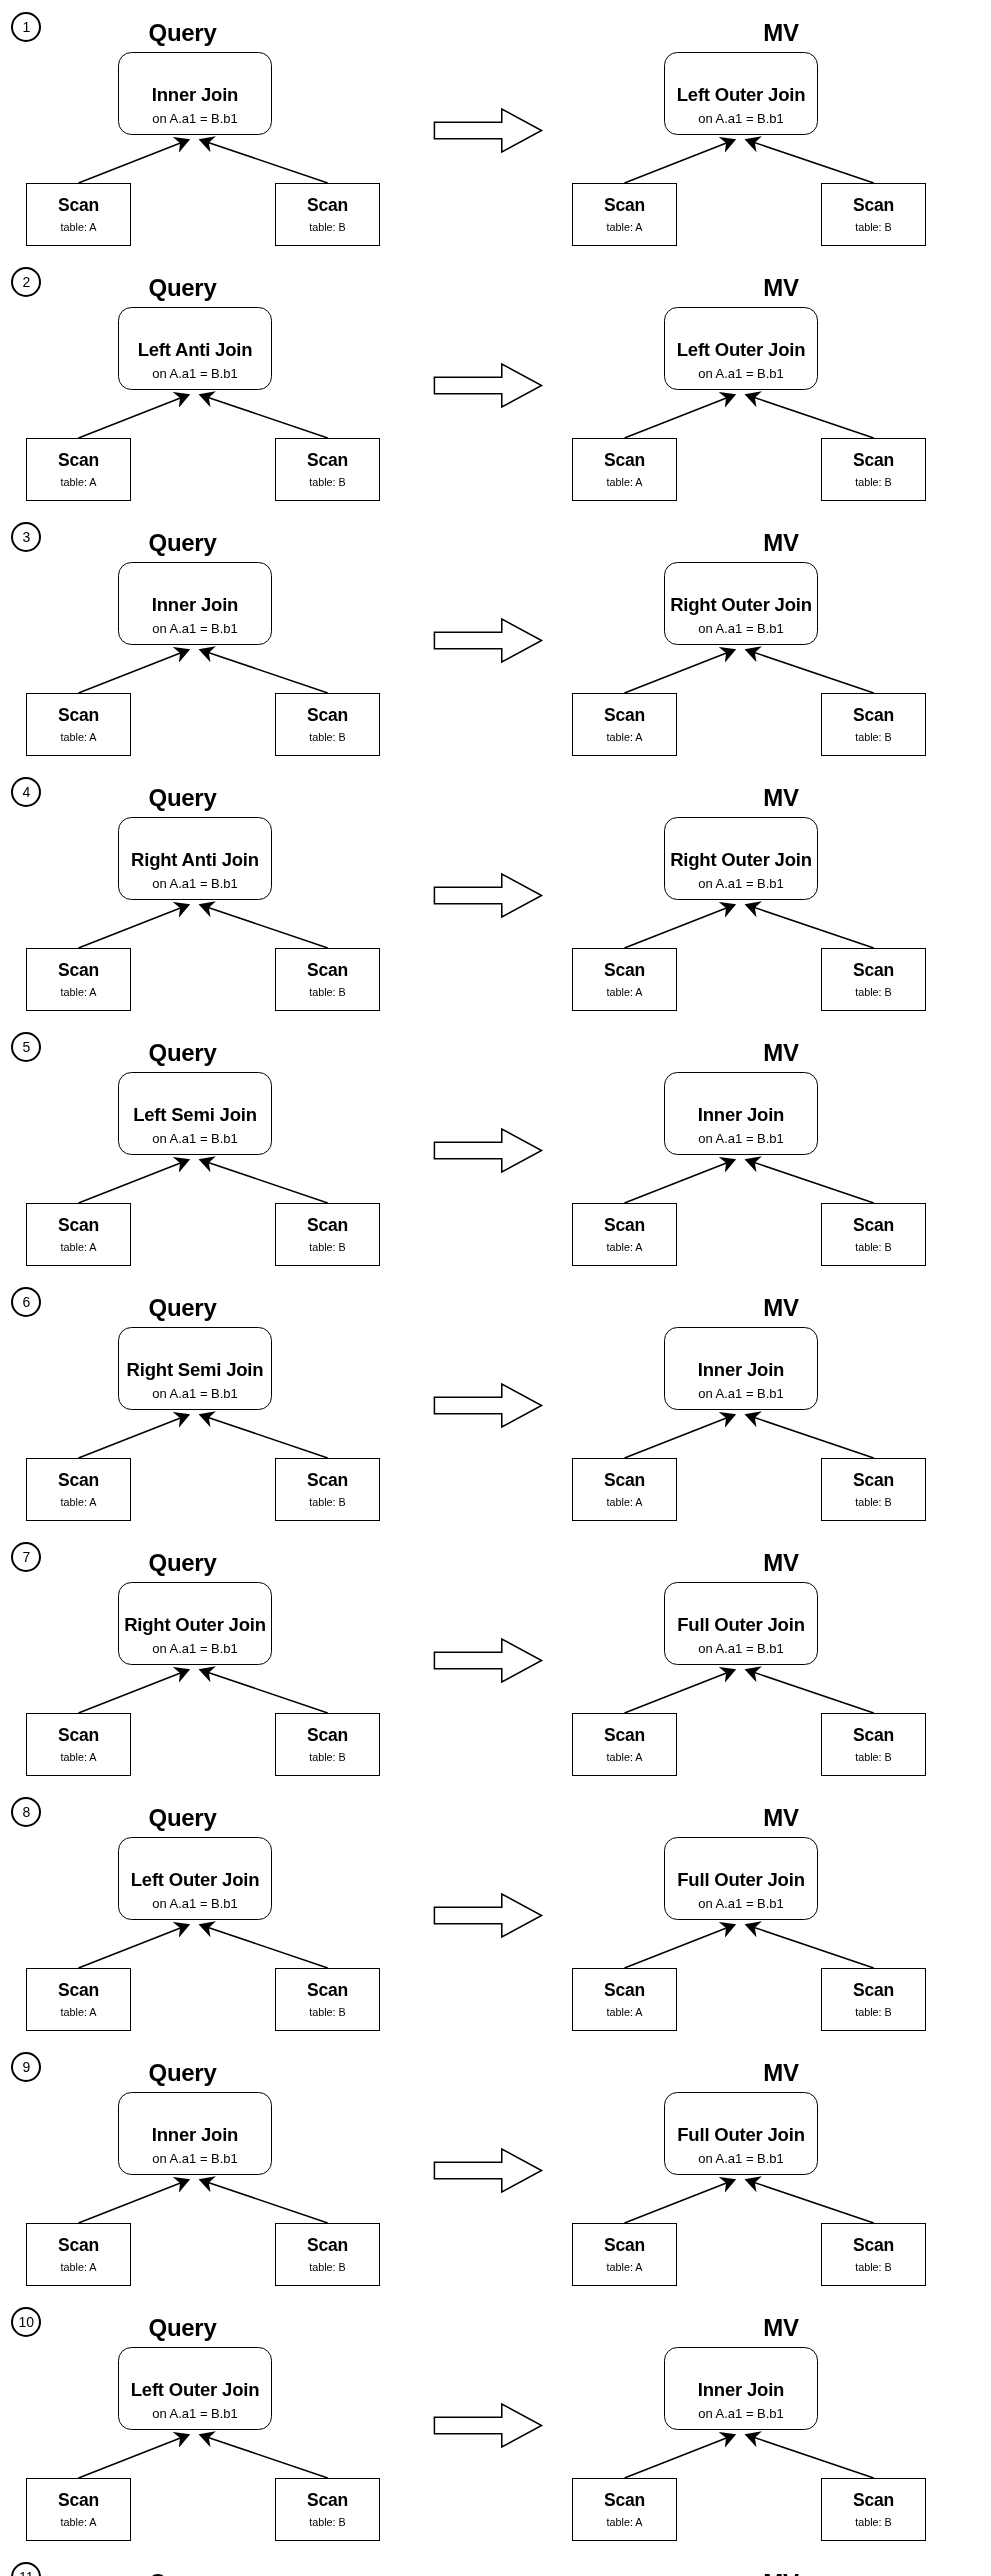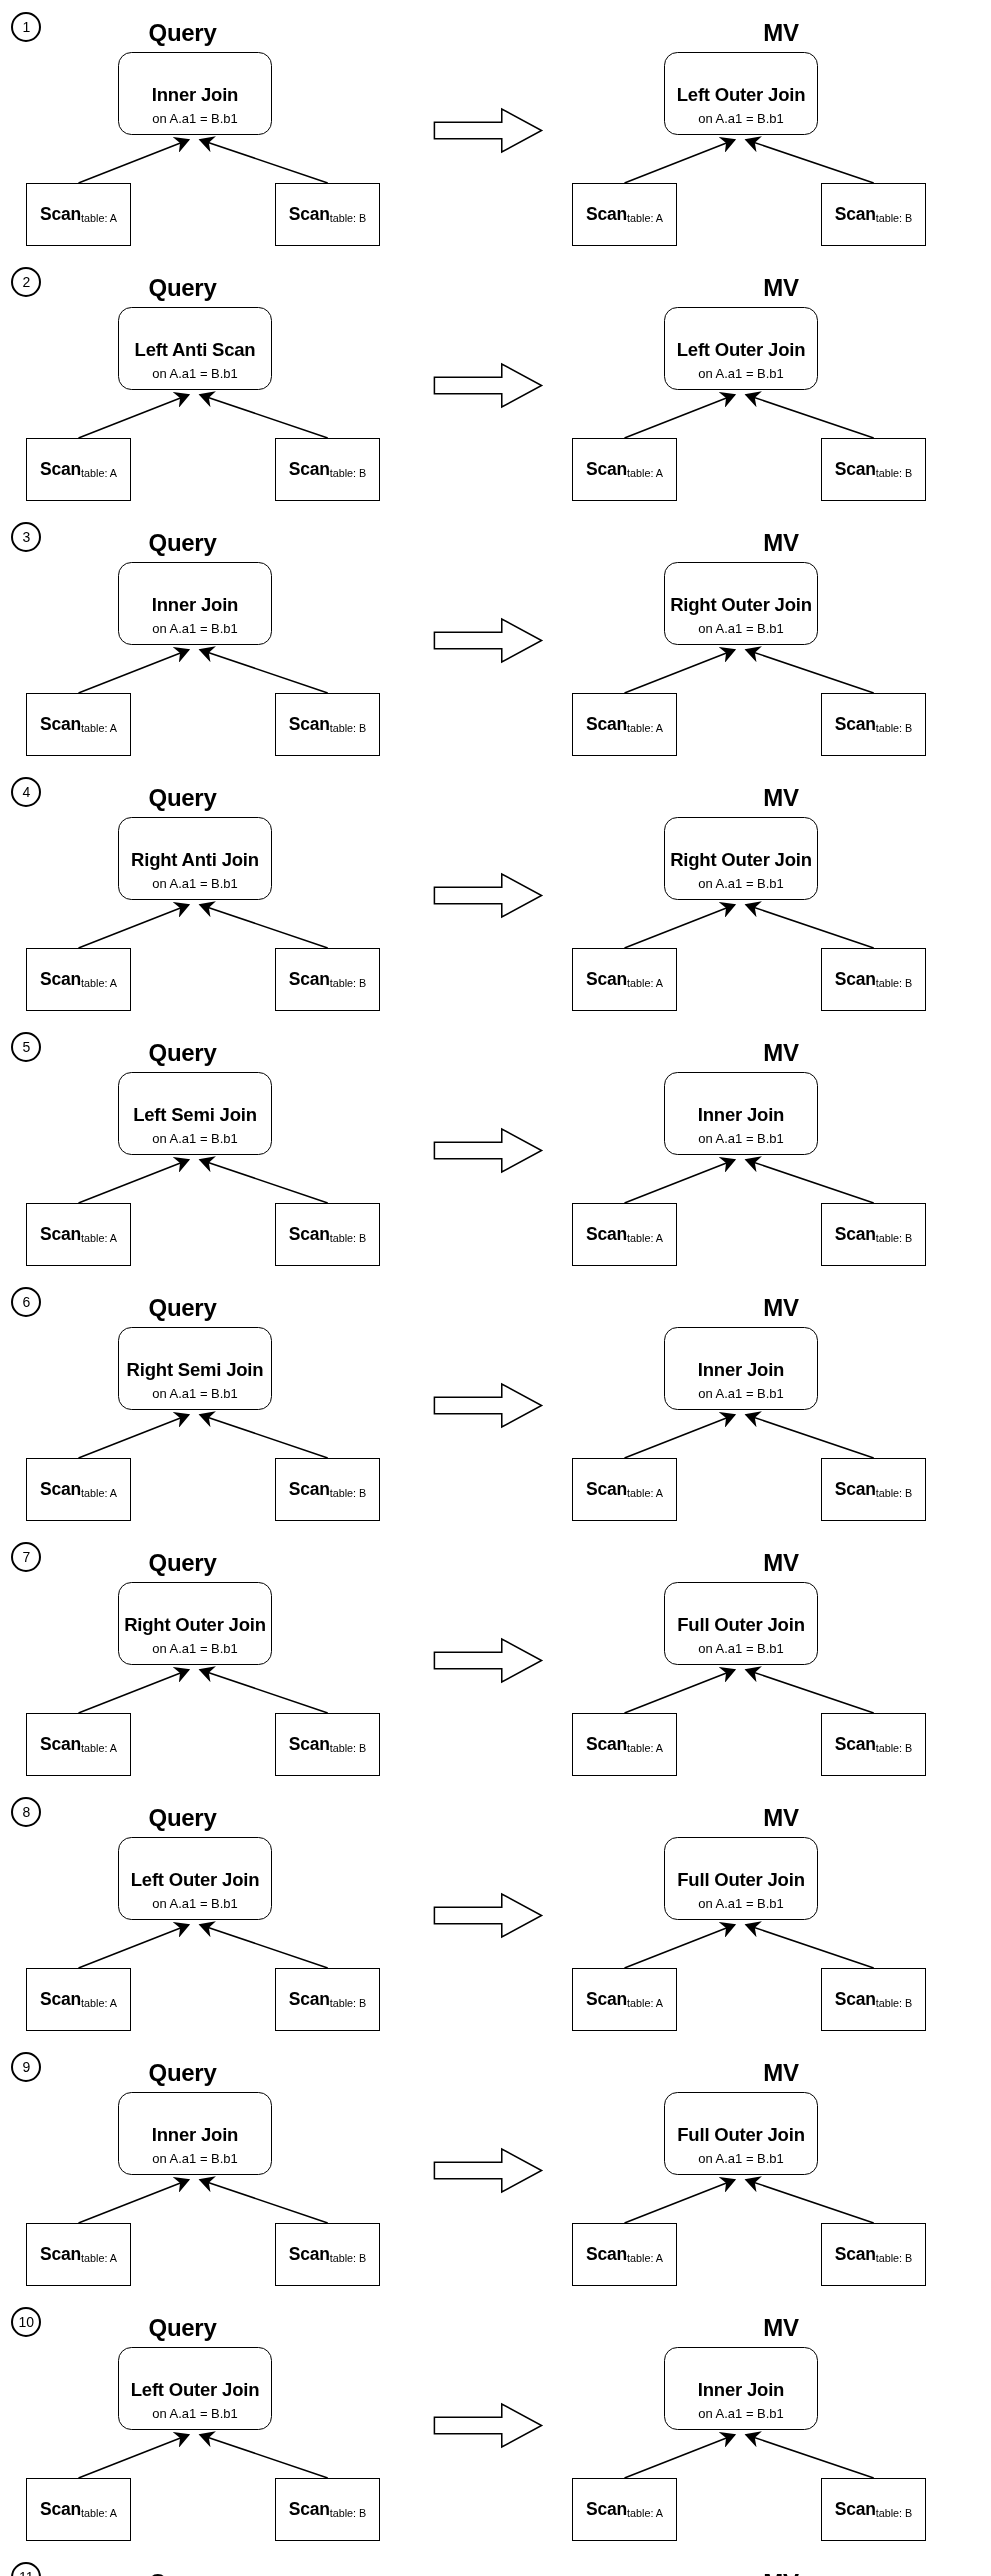--- a/index.html
+++ b/index.html
@@ -122,21 +122,21 @@
   
   .node-scan {
     position: absolute;
     top: 134px;
     width: 105px;
     height: 63px;
     border: 1.5px solid #000;
     background: #fff;
     box-sizing: border-box;
     display: flex;
-    flex-direction: row;
+    flex-direction: column;
     align-items: center;
     justify-content: center;
     z-index: 2;
   }
   .node-scan.left  { left: 0px; }
   .node-scan.right { left: 249px; }
   .node-scan .n-title {
     font-size: 17.5px;
     font-weight: 700;
     line-height: 1.05;
@@ -251,21 +251,21 @@
           <defs>
             <marker id="qah-1-0" markerWidth="11" markerHeight="11" refX="9" refY="5.5" orient="auto" markerUnits="strokeWidth">
               <path d="M0,0 L10,5.5 L0,11 L3,5.5 Z" fill="#000"></path>
             </marker>
           </defs>
           <line x1="102" y1="260" x2="316" y2="176" stroke="#000" stroke-width="3" marker-end="url(#qah-1-0)"></line>
           <line x1="586" y1="260" x2="338" y2="176" stroke="#000" stroke-width="3" marker-end="url(#qah-1-0)"></line>
         </svg>
 
         <div class="node-join">
-          <div class="n-title">Left Anti Scan</div>
+          <div class="n-title">Left Anti Join</div>
           <div class="n-sub">on A.a1 = B.b1</div>
         </div>
 
         <div class="node-scan left">
           <div class="n-title">Scan</div>
           <div class="n-sub">table: A</div>
         </div>
 
         <div class="node-scan right">
           <div class="n-title">Scan</div>

